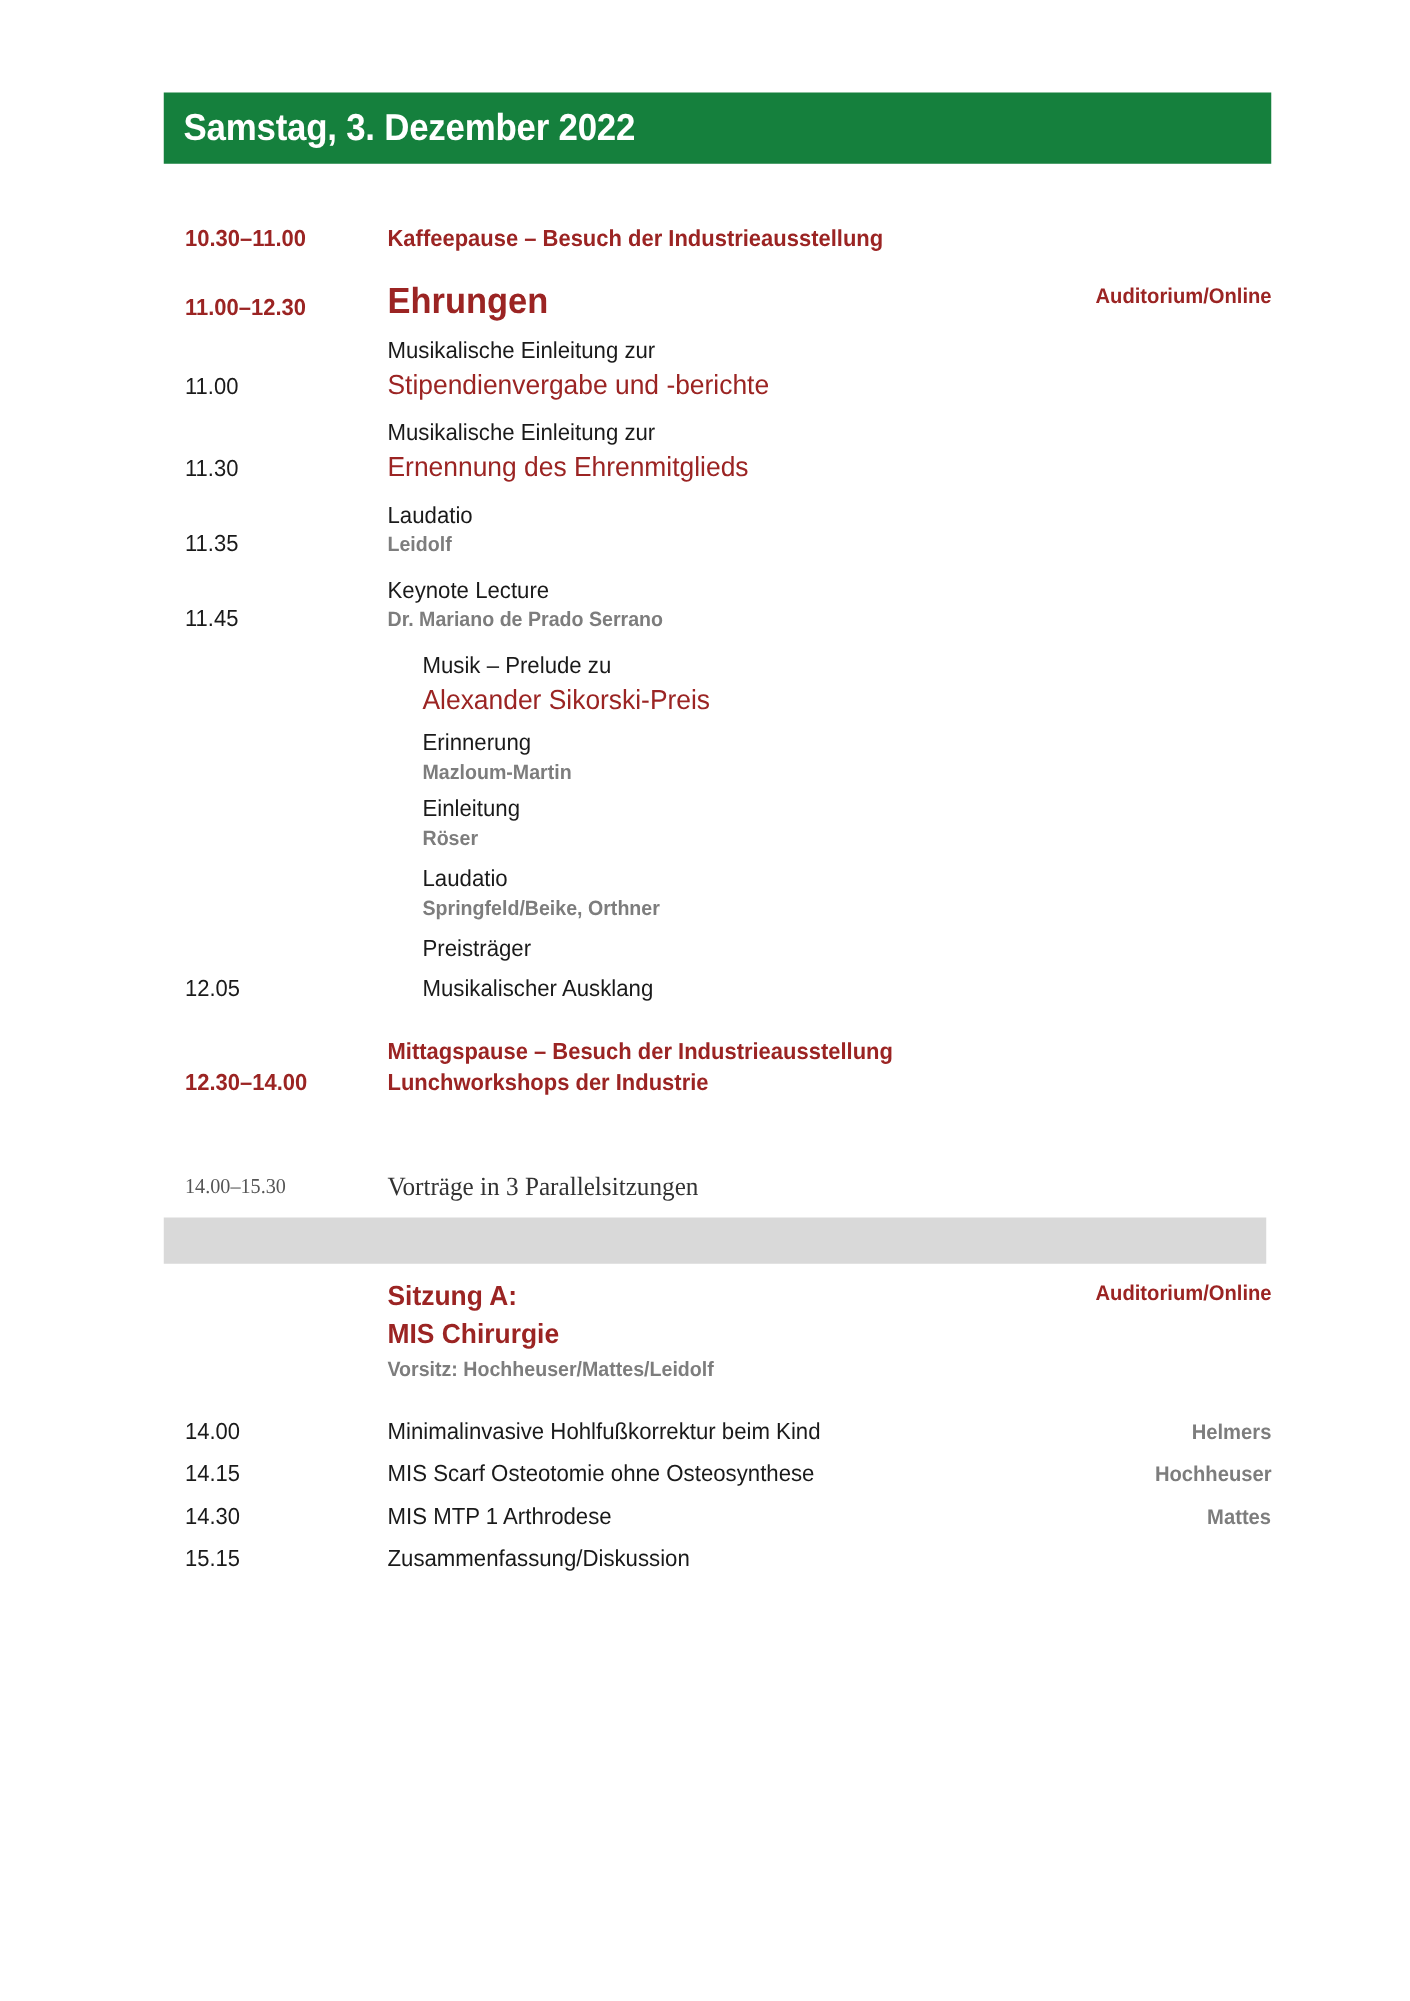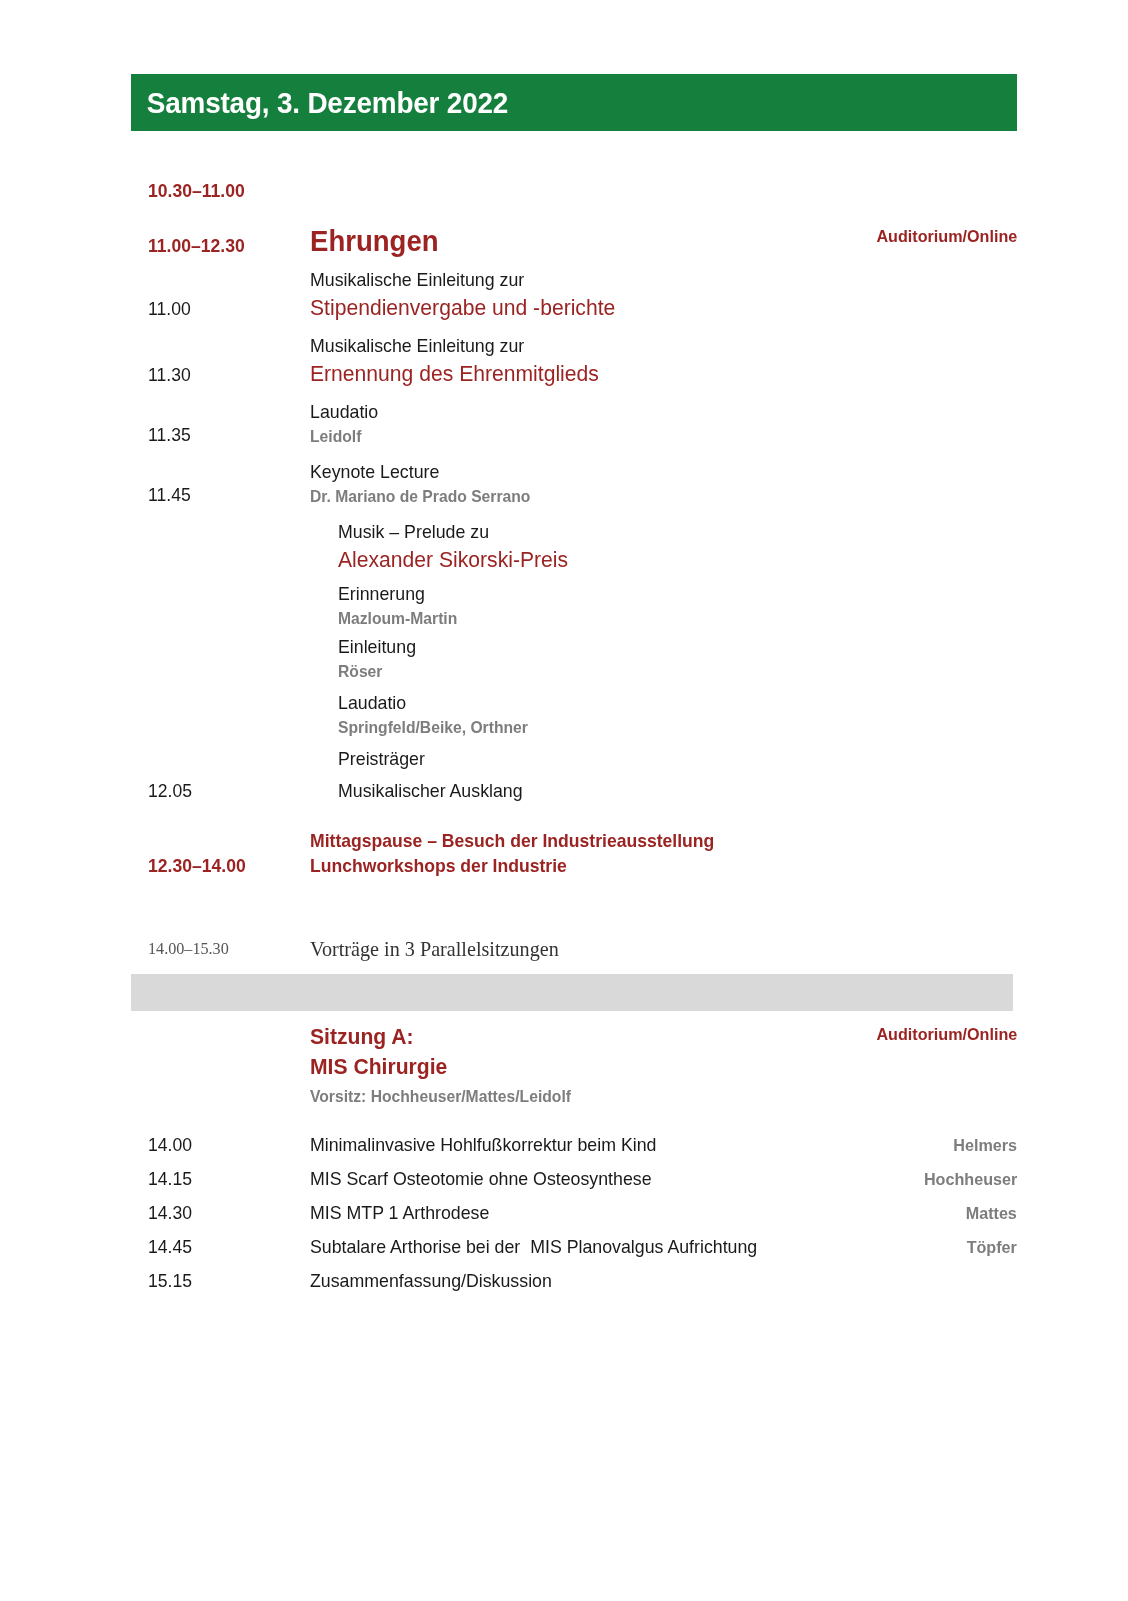--- a/index.html
+++ b/index.html
@@ -247,20 +247,23 @@
 <div class="page">
 
   <div class="date-banner">
     <div class="date-banner-title">Samstag, 3. Dezember 2022</div>
   </div>
 
   <div class="content">
 
     <div class="row blk-coffee">
       <div class="time t-time-red">10.30–11.00</div>
+      <div class="body-col">
+        <div class="body-main t-redbold">Kaffeepause – Besuch der Industrieausstellung</div>
+      </div>
     </div>
 
     <div class="row blk-ehrungen">
       <div class="time t-time-red">11.00–12.30</div>
       <div class="body-col">
         <div class="body-main t-bigred">Ehrungen</div>
         <div class="room t-room">Auditorium/Online</div>
       </div>
     </div>
 
@@ -380,25 +383,20 @@
       <div class="talk-title t-talk">MIS Scarf Osteotomie ohne Osteosynthese</div>
       <div class="talk-speaker t-talkname">Hochheuser</div>
     </div>
 
     <div class="talk-row">
       <div class="talk-time">14.30</div>
       <div class="talk-title t-talk">MIS MTP 1 Arthrodese</div>
       <div class="talk-speaker t-talkname">Mattes</div>
     </div>
 
-    <div class="talk-row">
-      <div class="talk-time">14.45</div>
-      <div class="talk-title t-talk">Subtalare Arthorise bei der  MIS Planovalgus Aufrichtung</div>
-      <div class="talk-speaker t-talkname">Töpfer</div>
-    </div>
 
 
     <div class="talk-row">
       <div class="talk-time">15.15</div>
       <div class="talk-title t-talk">Zusammenfassung/Diskussion</div>
       <div class="talk-speaker t-talkname"></div>
     </div>
 
   </div>
 

